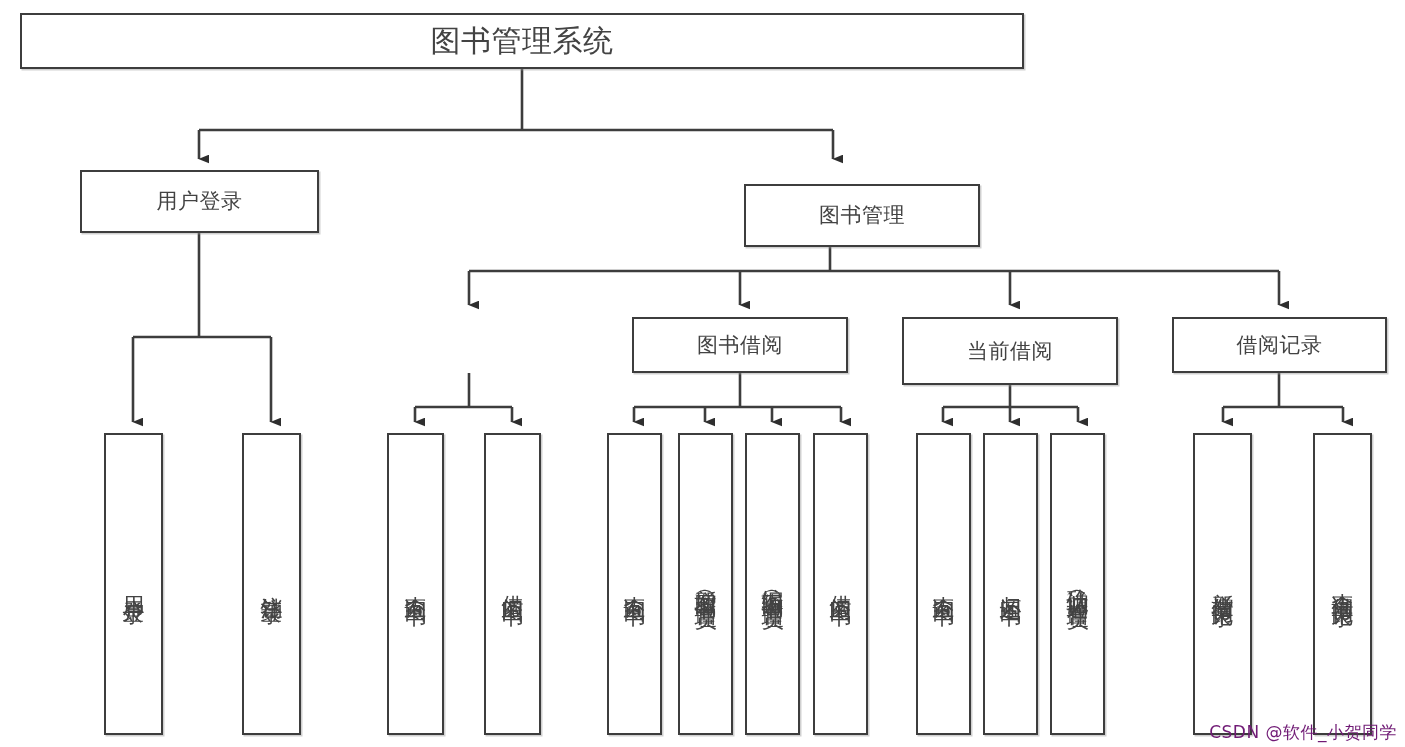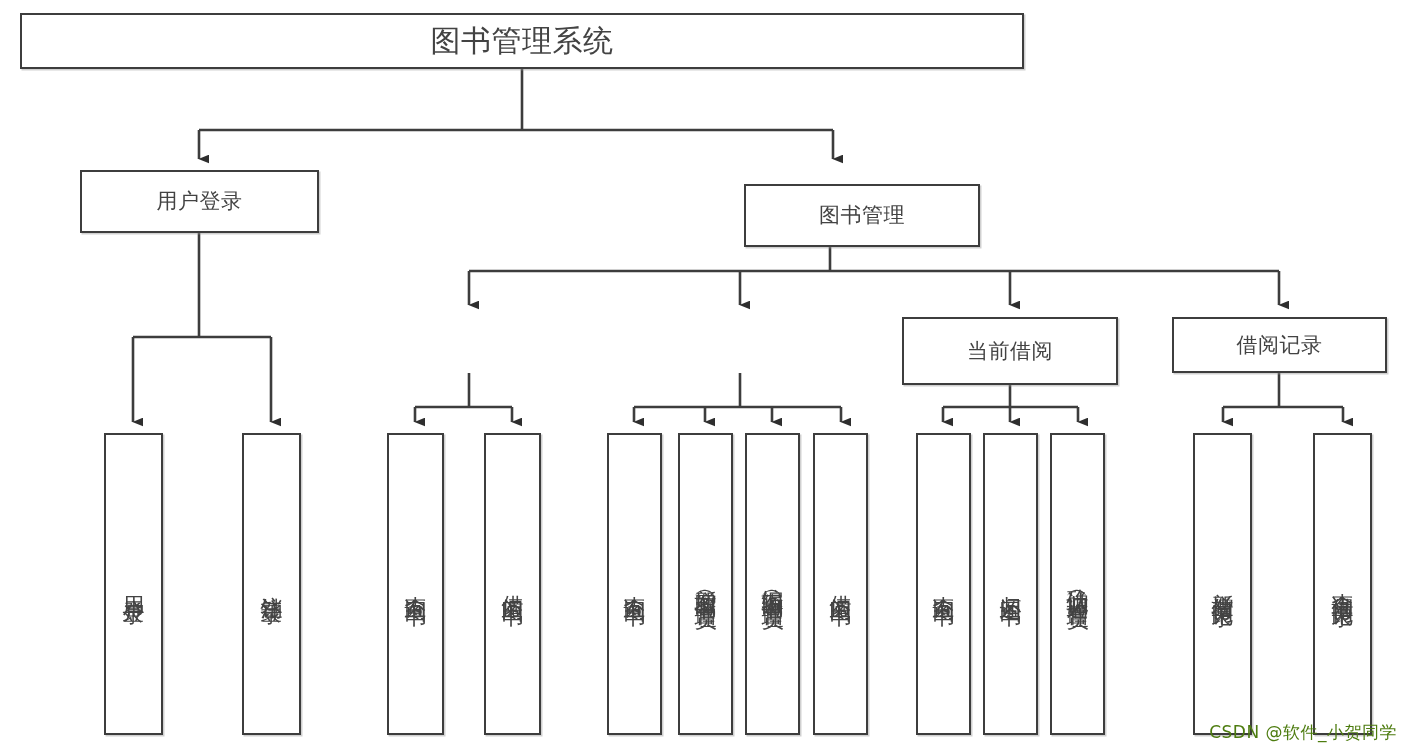--- a/index.html
+++ b/index.html
@@ -57,21 +57,21 @@
     font-size: 22px;
     line-height: 1;
   }
   .node.root .label {
     font-size: 30px;
   }
   #watermark {
     position: absolute;
     right: 8px;
     bottom: 3px;
-    color: #4d7c0f;
+    color: #701a75;
     font-size: 17px;
     letter-spacing: 0.5px;
     z-index: 3;
     white-space: nowrap;
     font-family: "DejaVu Sans", "Liberation Sans", sans-serif;
   }
 </style>
 </head>
 <body>
 
@@ -134,20 +134,23 @@
     <span class="label">图书管理系统</span>
   </div>
 
   <div class="node" style="left:80px; top:170px; width:239px; height:63px;">
     <span class="label">用户登录</span>
   </div>
   <div class="node" style="left:712px; top:184px; width:236px; height:63px;margin-left:32px;">
     <span class="label">图书管理</span>
   </div>
 
+  <div class="node" style="left:632px; top:317px; width:216px; height:56px;">
+    <span class="label">图书借阅</span>
+  </div>
   <div class="node" style="left:902px; top:317px; width:216px; height:68px;">
     <span class="label">当前借阅</span>
   </div>
   <div class="node" style="left:1172px; top:317px; width:215px; height:56px;font-family:Liberation Serif, serif;">
     <span class="label">借阅记录</span>
   </div>
 
   <div class="node leaf" style="left:104px; top:433px; width:59px; height:302px;">
     <span class="label">用户登录</span>
   </div>

